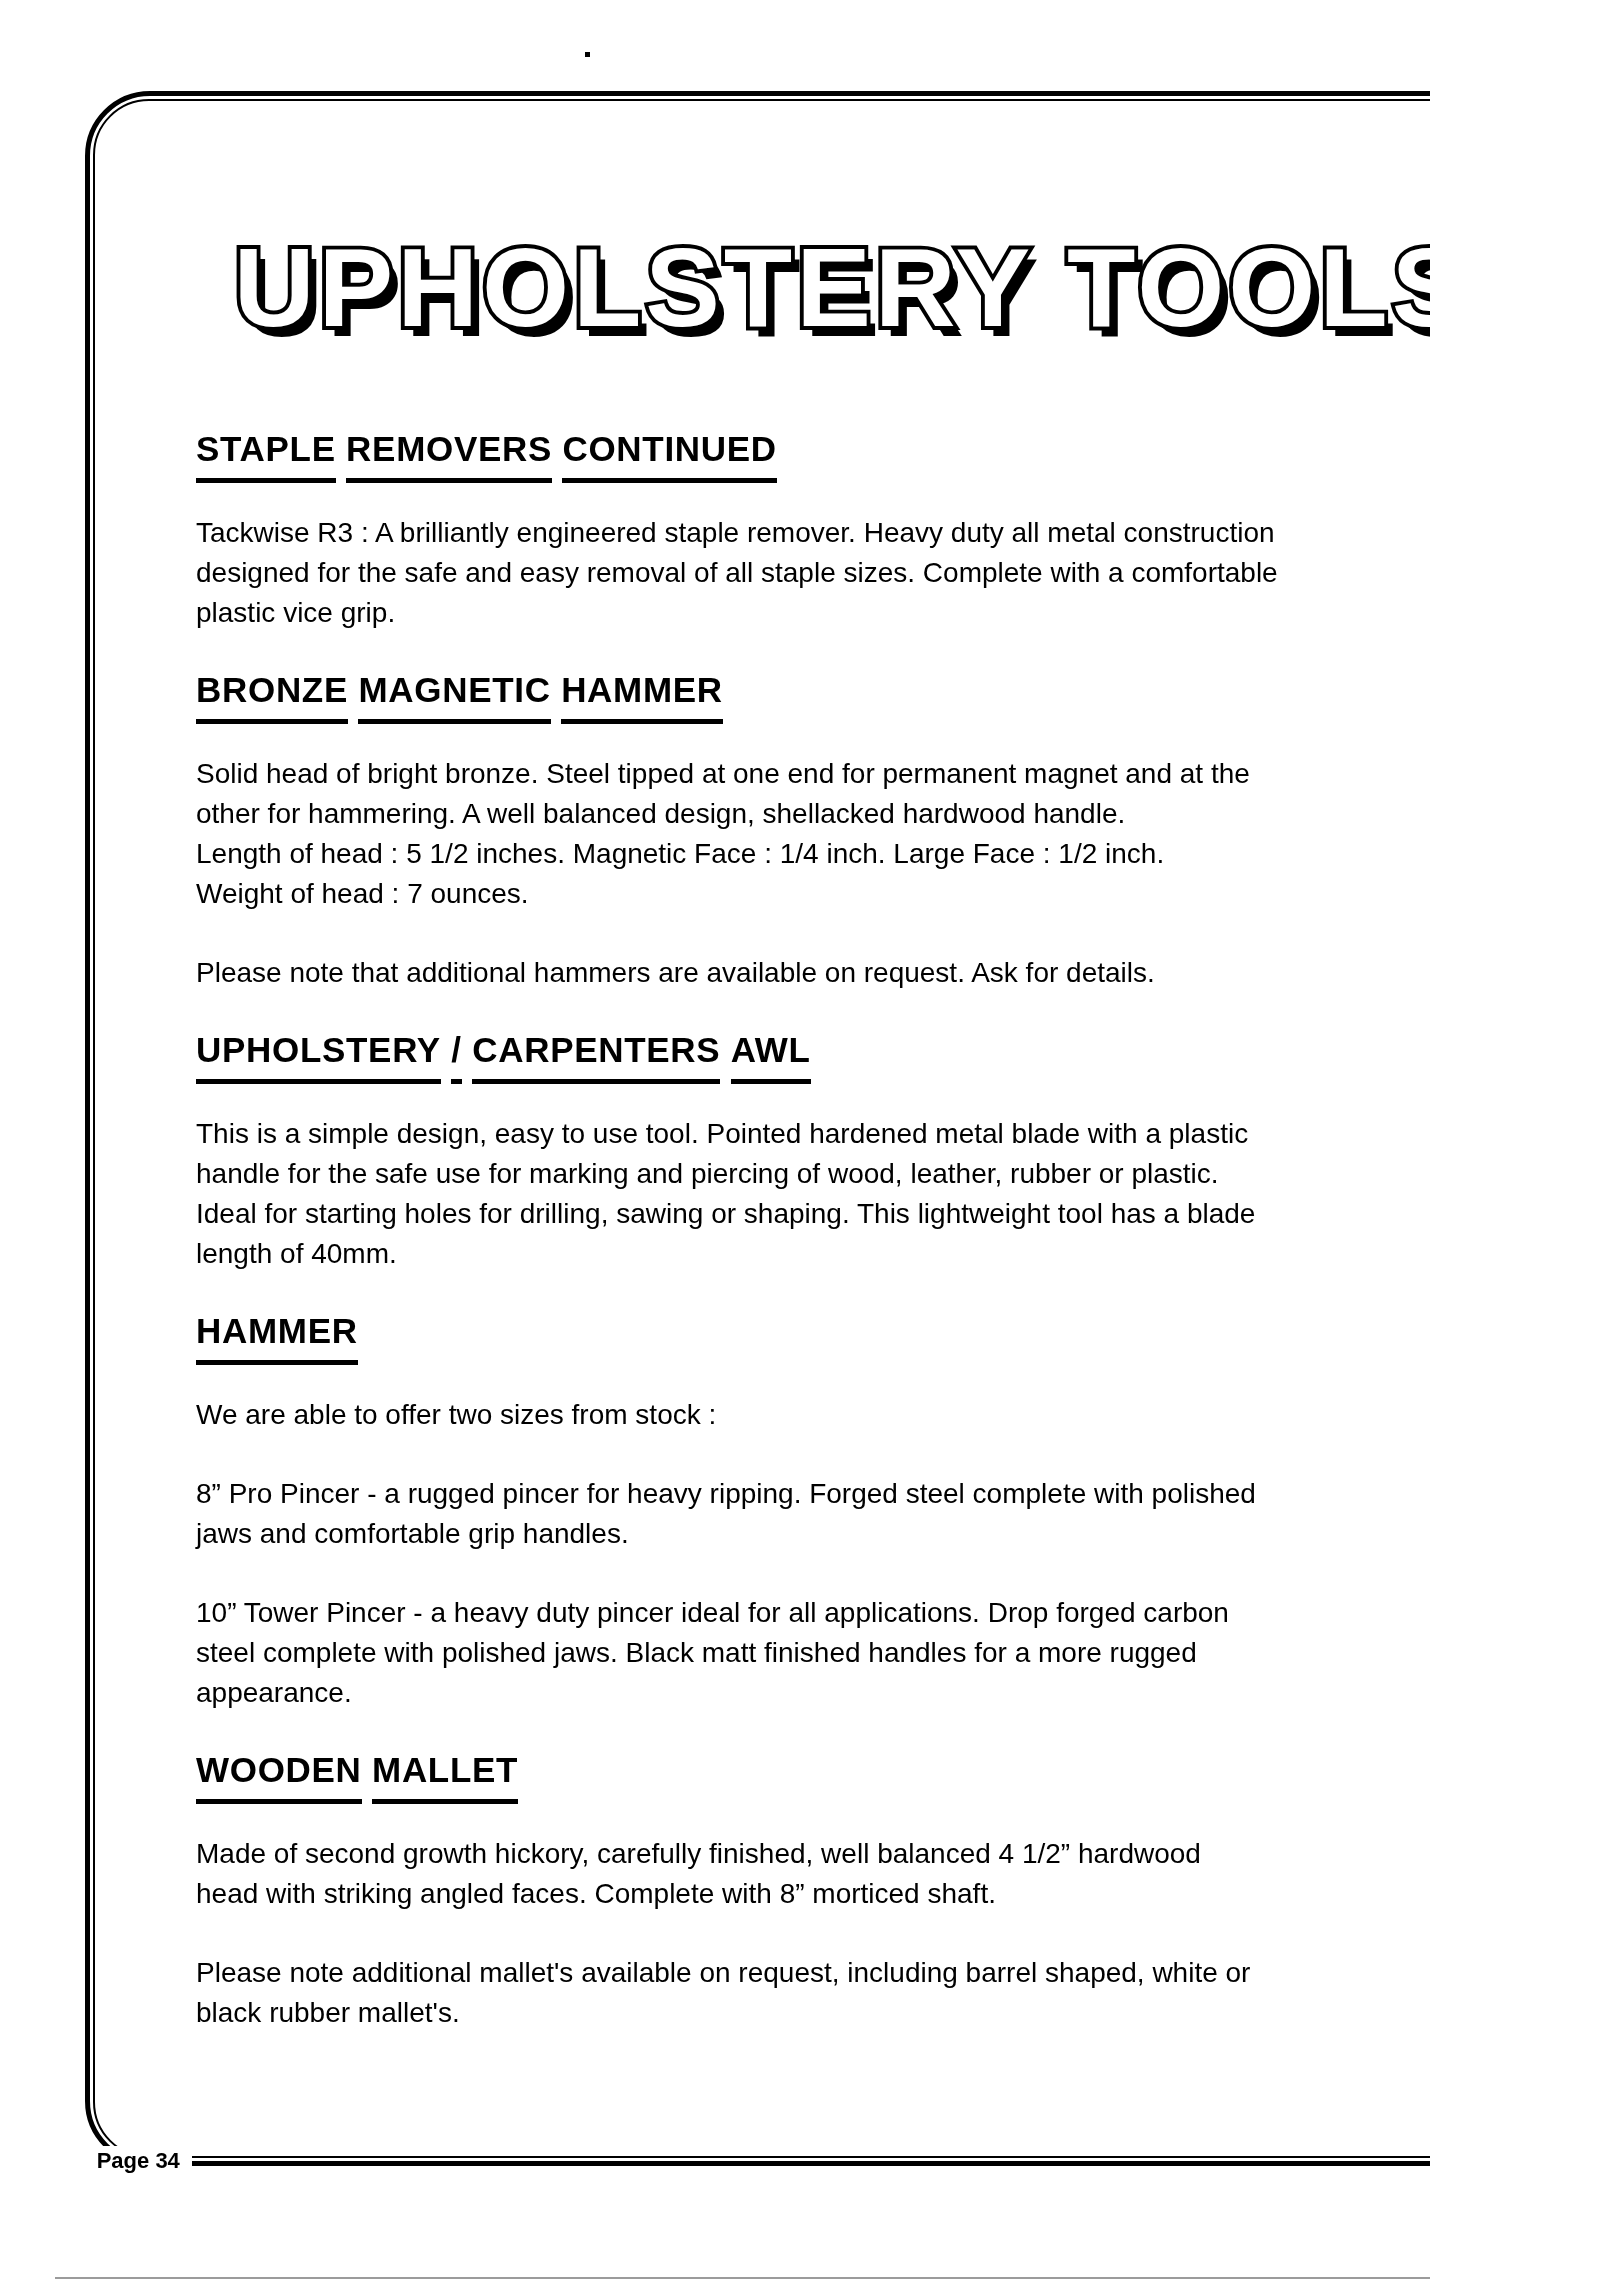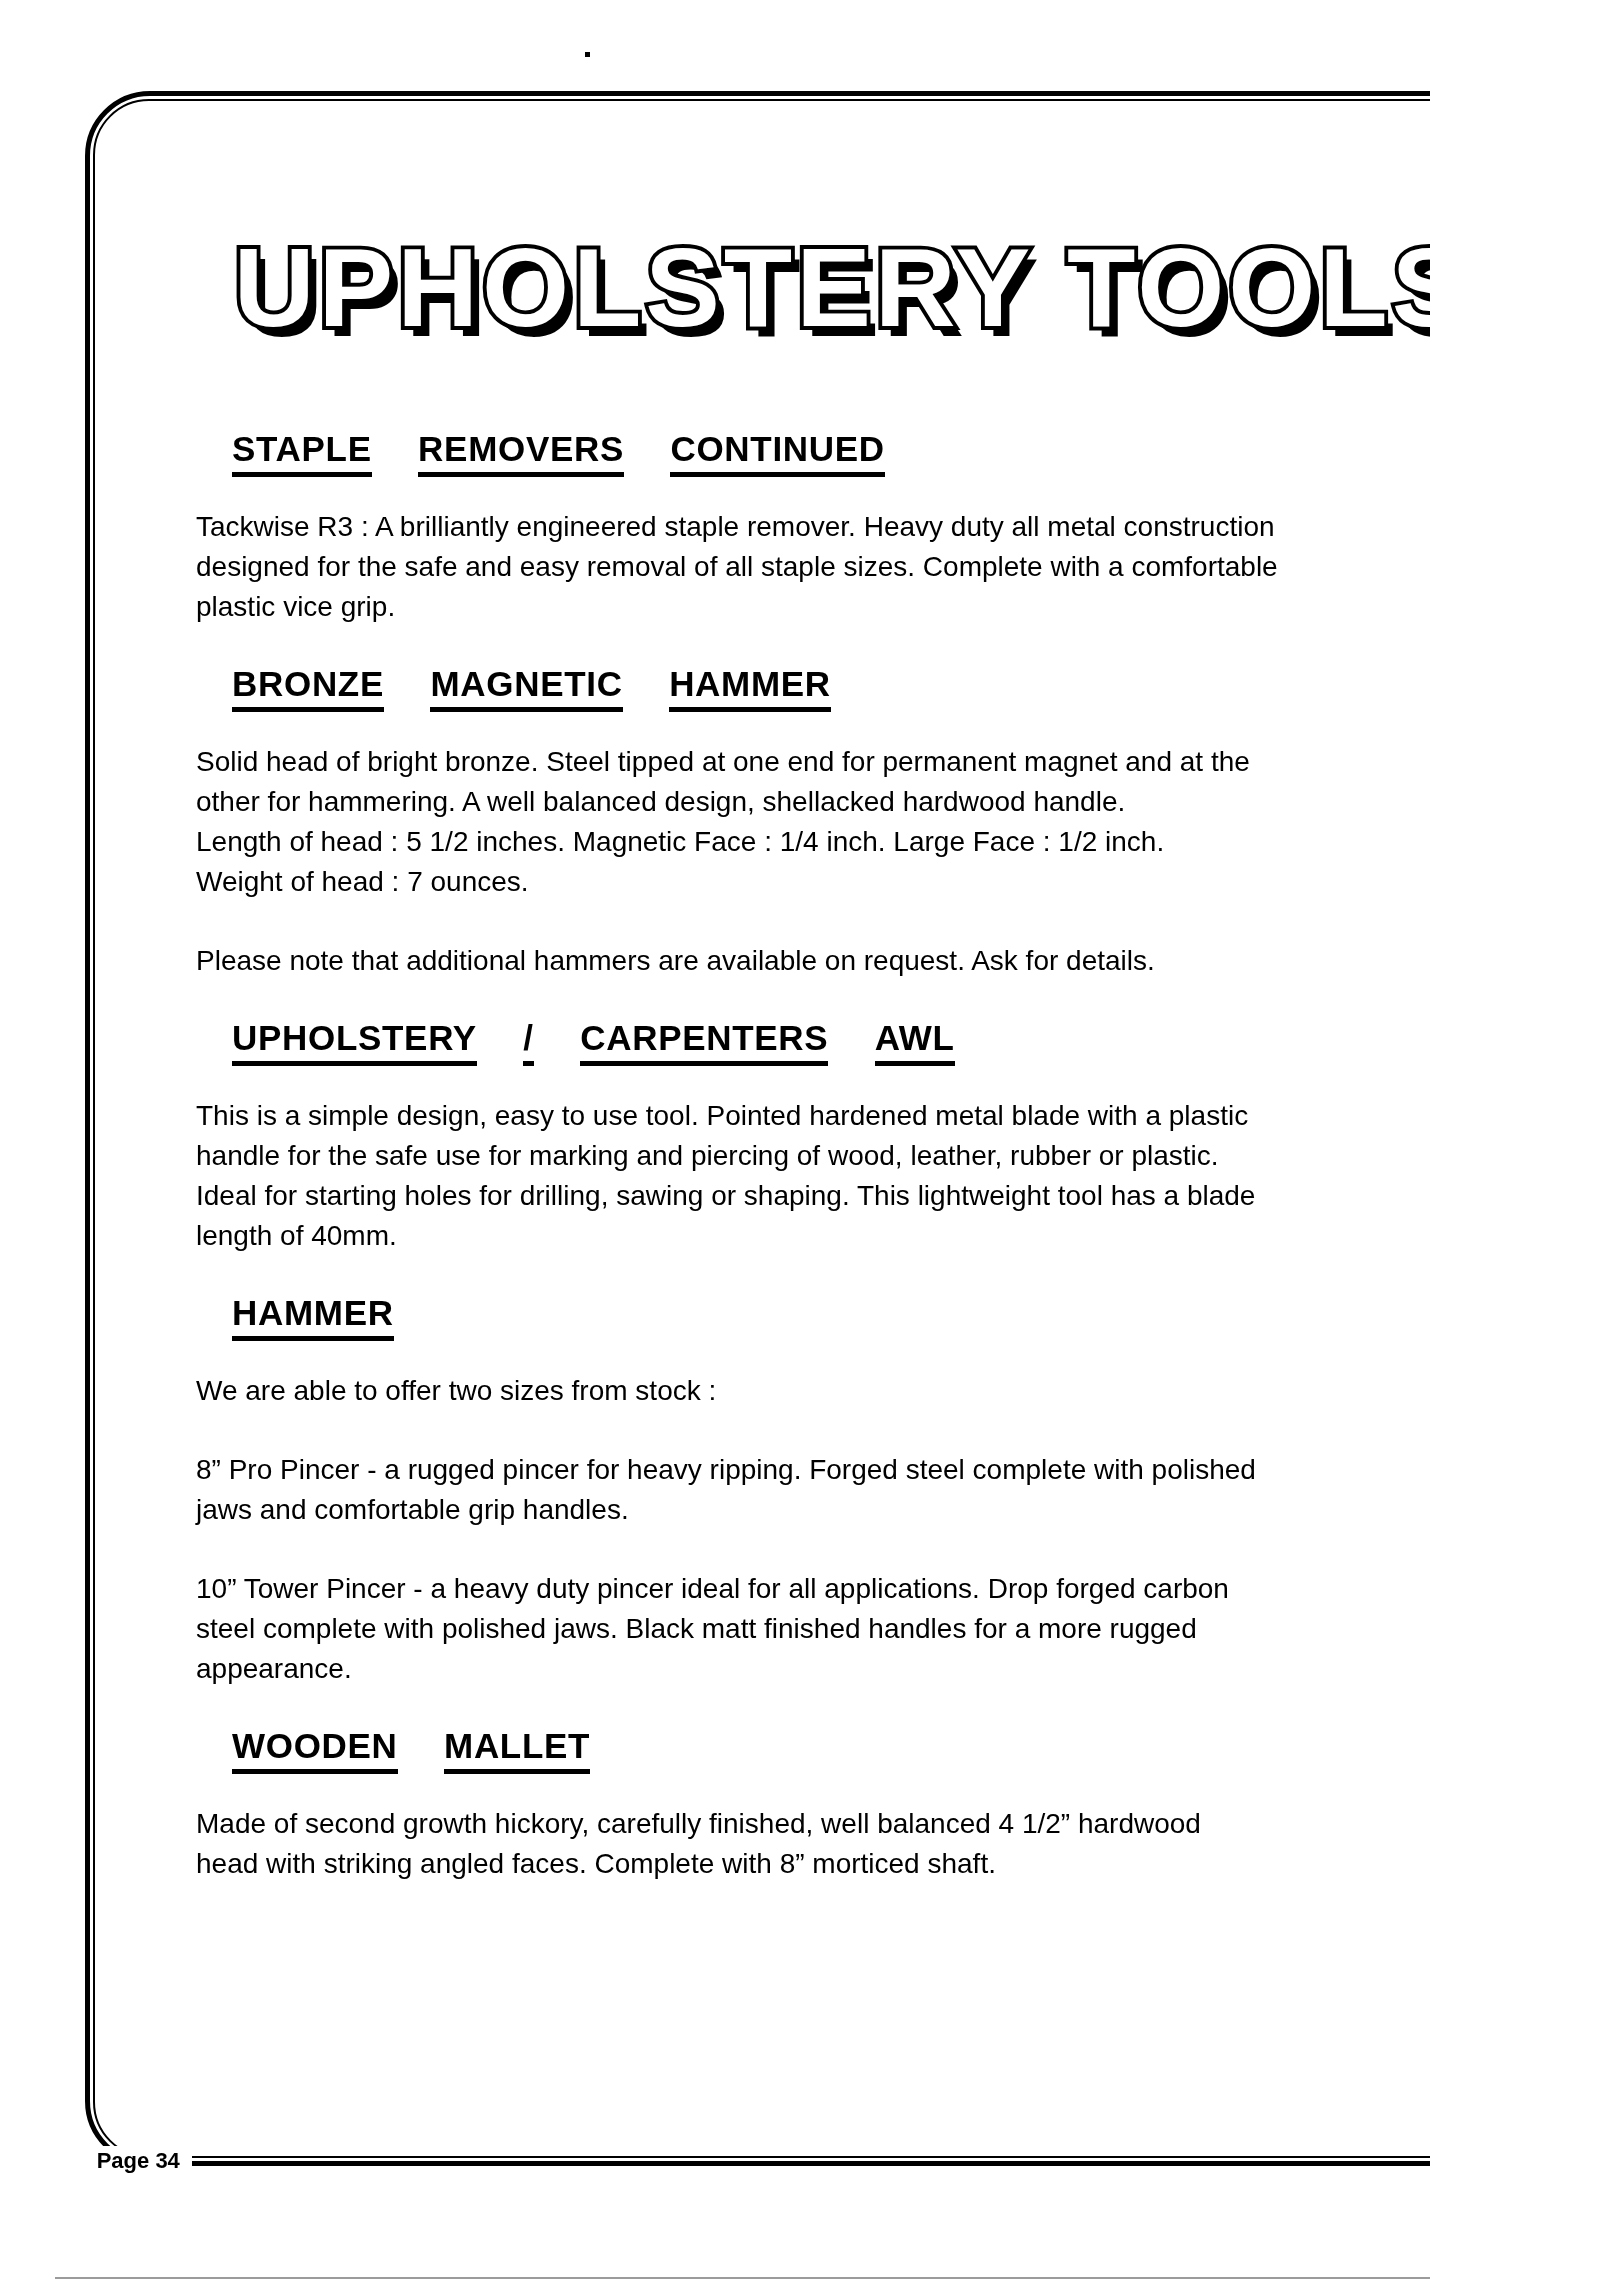--- a/index.html
+++ b/index.html
@@ -48,22 +48,21 @@
   .heading {
     font-size: 35px;
     font-weight: bold;
     line-height: 1;
     letter-spacing: 0.7px;
     margin: 0 0 30px 0;
   }
   .hw {
     display: inline-block;
     border-bottom: 5.9px solid #000;
-    padding-bottom: 6px;
-    margin-left: 36px;
+    padding-bottom: 12px;
   }
   p.body {
     font-size: 28px;
     line-height: 40px;
     margin: 0 0 39px 0;
     white-space: pre-line;
   }
   .footer {
     position: absolute;
     left: 85px; top: 2146px;
@@ -139,20 +138,22 @@
 jaws and comfortable grip handles.</p>
       <p class="body">10” Tower Pincer - a heavy duty pincer ideal for all applications. Drop forged carbon
 steel complete with polished jaws. Black matt finished handles for a more rugged
 appearance.</p>
     </section>
 
     <section>
       <h2 class="heading underline-words"><span class="hw">WOODEN</span> <span class="hw">MALLET</span></h2>
       <p class="body">Made of second growth hickory, carefully finished, well balanced 4 1/2” hardwood
 head with striking angled faces. Complete with 8” morticed shaft.</p>
+      <p class="body">Please note additional mallet's available on request, including barrel shaped, white or
+black rubber mallet's.</p>
     </section>
 
   </div>
 
   <div class="footer">
     <span class="footer-label">Page 34</span>
   </div>
 
   <div class="bottom-line"></div>
 

